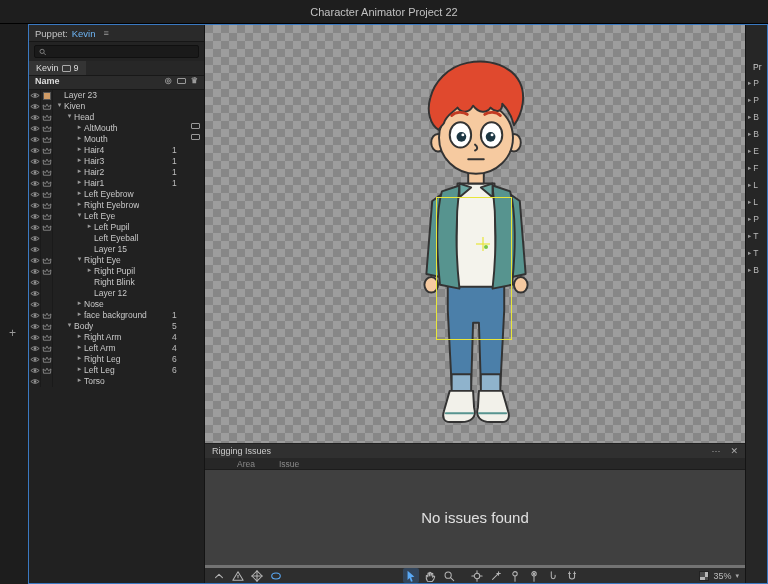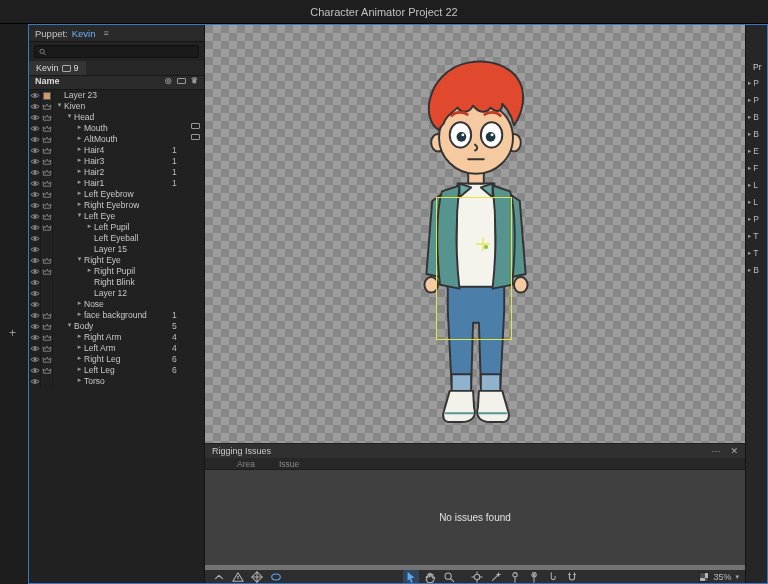--- a/index.html
+++ b/index.html
@@ -43,24 +43,24 @@
   .sel{position:absolute;left:231px;top:172px;width:76px;height:143px;border:1px solid #e8e63a;}
   .mark{position:absolute;left:271px;top:212px;width:14px;height:14px;}
 
   
   .rig{height:122px;flex:0 0 122px;display:flex;flex-direction:column;border-top:1px solid #202020;}
   .righead{height:14px;background:#303030;display:flex;align-items:center;padding:0 7px;font-size:9px;color:#ccc;}
   .righead .sp{flex:1;}
   .righead .hbtn{color:#aaa;margin-left:10px;font-size:9px;}
   .rigcols{height:12px;background:#272727;display:flex;align-items:center;font-size:8.5px;color:#8a8a8a;padding-left:8px;border-bottom:1px solid #1c1c1c;}
   .rigcols .c1{width:66px;text-align:center;}
-  .rigbody{flex:1;background:#404040;display:flex;align-items:center;justify-content:center;font-size:10px;color:#e0e0e0;}
+  .rigbody{flex:1;background:#404040;display:flex;align-items:center;justify-content:center;font-size:15px;color:#e0e0e0;}
 
   
-  .tbar{height:18px;flex:0 0 18px;background:#2e2e2e;border-top:5px solid #737373;display:flex;align-items:center;padding:0 6px;}
+  .tbar{height:18px;flex:0 0 18px;background:#2e2e2e;border-top:3px solid #737373;display:flex;align-items:center;padding:0 6px;}
   .tgrp{display:flex;align-items:center;gap:3px;}
   .ti{width:16px;height:15px;display:flex;align-items:center;justify-content:center;border-radius:2px;}
   .ti svg{width:12px;height:12px;stroke:#b5b5b5;fill:none;stroke-width:1.2;stroke-linecap:round;stroke-linejoin:round;}
   .ti.active{background:rgba(60,130,210,.28);}
   .ti.active svg{stroke:#5aa9f5;}
   .ti.blue svg{stroke:#5aa9f5;}
   .spacer{flex:1;}
   .zoomctl{display:flex;align-items:center;gap:4px;font-size:9px;color:#bbb;}
   .gridicon{width:10px;height:10px;background:repeating-conic-gradient(#b5b5b5 0% 25%, #4c4c4c 0% 50%) 0 0/10px 10px;border:1px solid #222;}
   .dchev{font-size:7px;color:#aaa;}
@@ -175,41 +175,41 @@
                 <circle cx="6" cy="4" r="1.5" fill="#9a9a9a"></circle>
               </svg>
             </span>
             <span class="cell">
               <svg class="isvg" viewBox="0 0 12 9">
                 <path d="M1.5 8 L1 2.5 L4 5 L6 1.5 L8 5 L11 2.5 L10.5 8 Z" fill="none" stroke="#9a9a9a" stroke-width="1"></path>
               </svg>
             </span>
             <span style="width:22px;flex:0 0 auto"></span>
             <span class="chev">▸</span>
-            <span class="lab">Mouth</span>
+            <span class="lab">AltMouth</span>
             <span class="cnt"></span>
             <span class="camslot">
               <span class="cam"></span>
             </span>
           </div>
           <div class="trow">
             <span class="cell">
               <svg class="isvg" viewBox="0 0 12 8">
                 <path d="M1 4 Q6 -0.5 11 4 Q6 8.5 1 4 Z" fill="none" stroke="#9a9a9a" stroke-width="1"></path>
                 <circle cx="6" cy="4" r="1.5" fill="#9a9a9a"></circle>
               </svg>
             </span>
             <span class="cell">
               <svg class="isvg" viewBox="0 0 12 9">
                 <path d="M1.5 8 L1 2.5 L4 5 L6 1.5 L8 5 L11 2.5 L10.5 8 Z" fill="none" stroke="#9a9a9a" stroke-width="1"></path>
               </svg>
             </span>
             <span style="width:22px;flex:0 0 auto"></span>
             <span class="chev">▸</span>
-            <span class="lab">AltMouth</span>
+            <span class="lab">Mouth</span>
             <span class="cnt"></span>
             <span class="camslot">
               <span class="cam"></span>
             </span>
           </div>
           <div class="trow">
             <span class="cell">
               <svg class="isvg" viewBox="0 0 12 8">
                 <path d="M1 4 Q6 -0.5 11 4 Q6 8.5 1 4 Z" fill="none" stroke="#9a9a9a" stroke-width="1"></path>
                 <circle cx="6" cy="4" r="1.5" fill="#9a9a9a"></circle>

